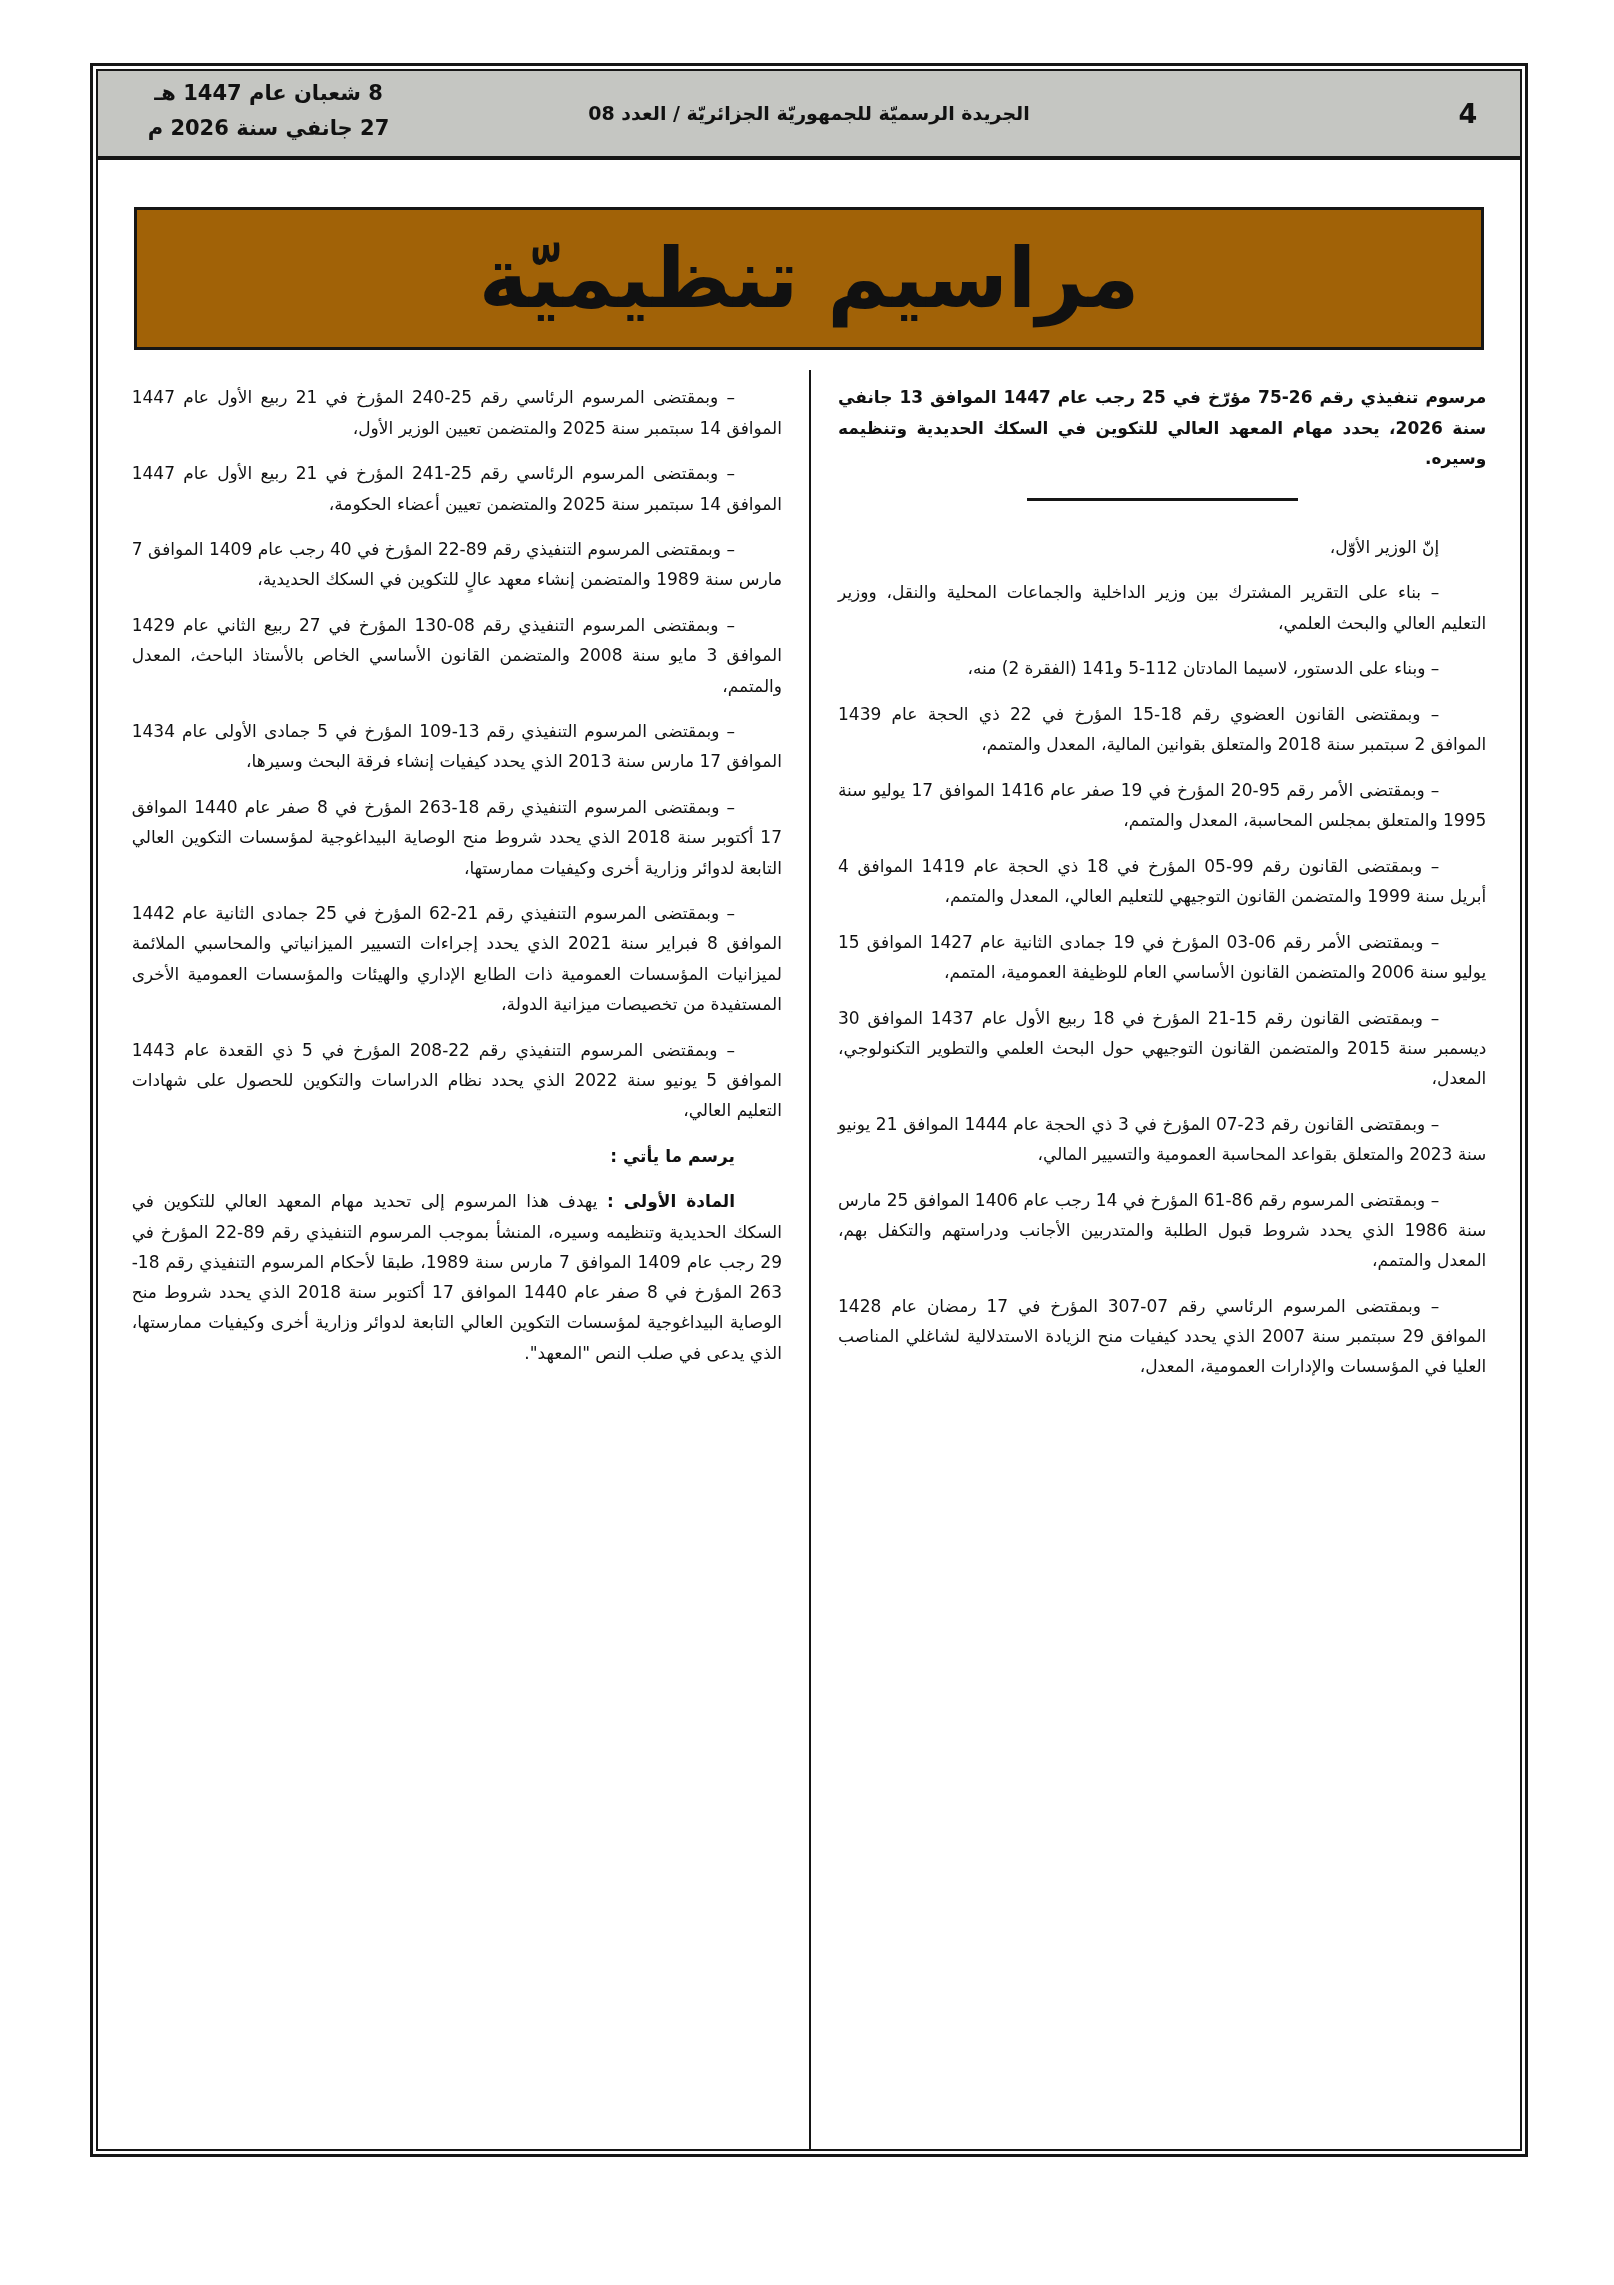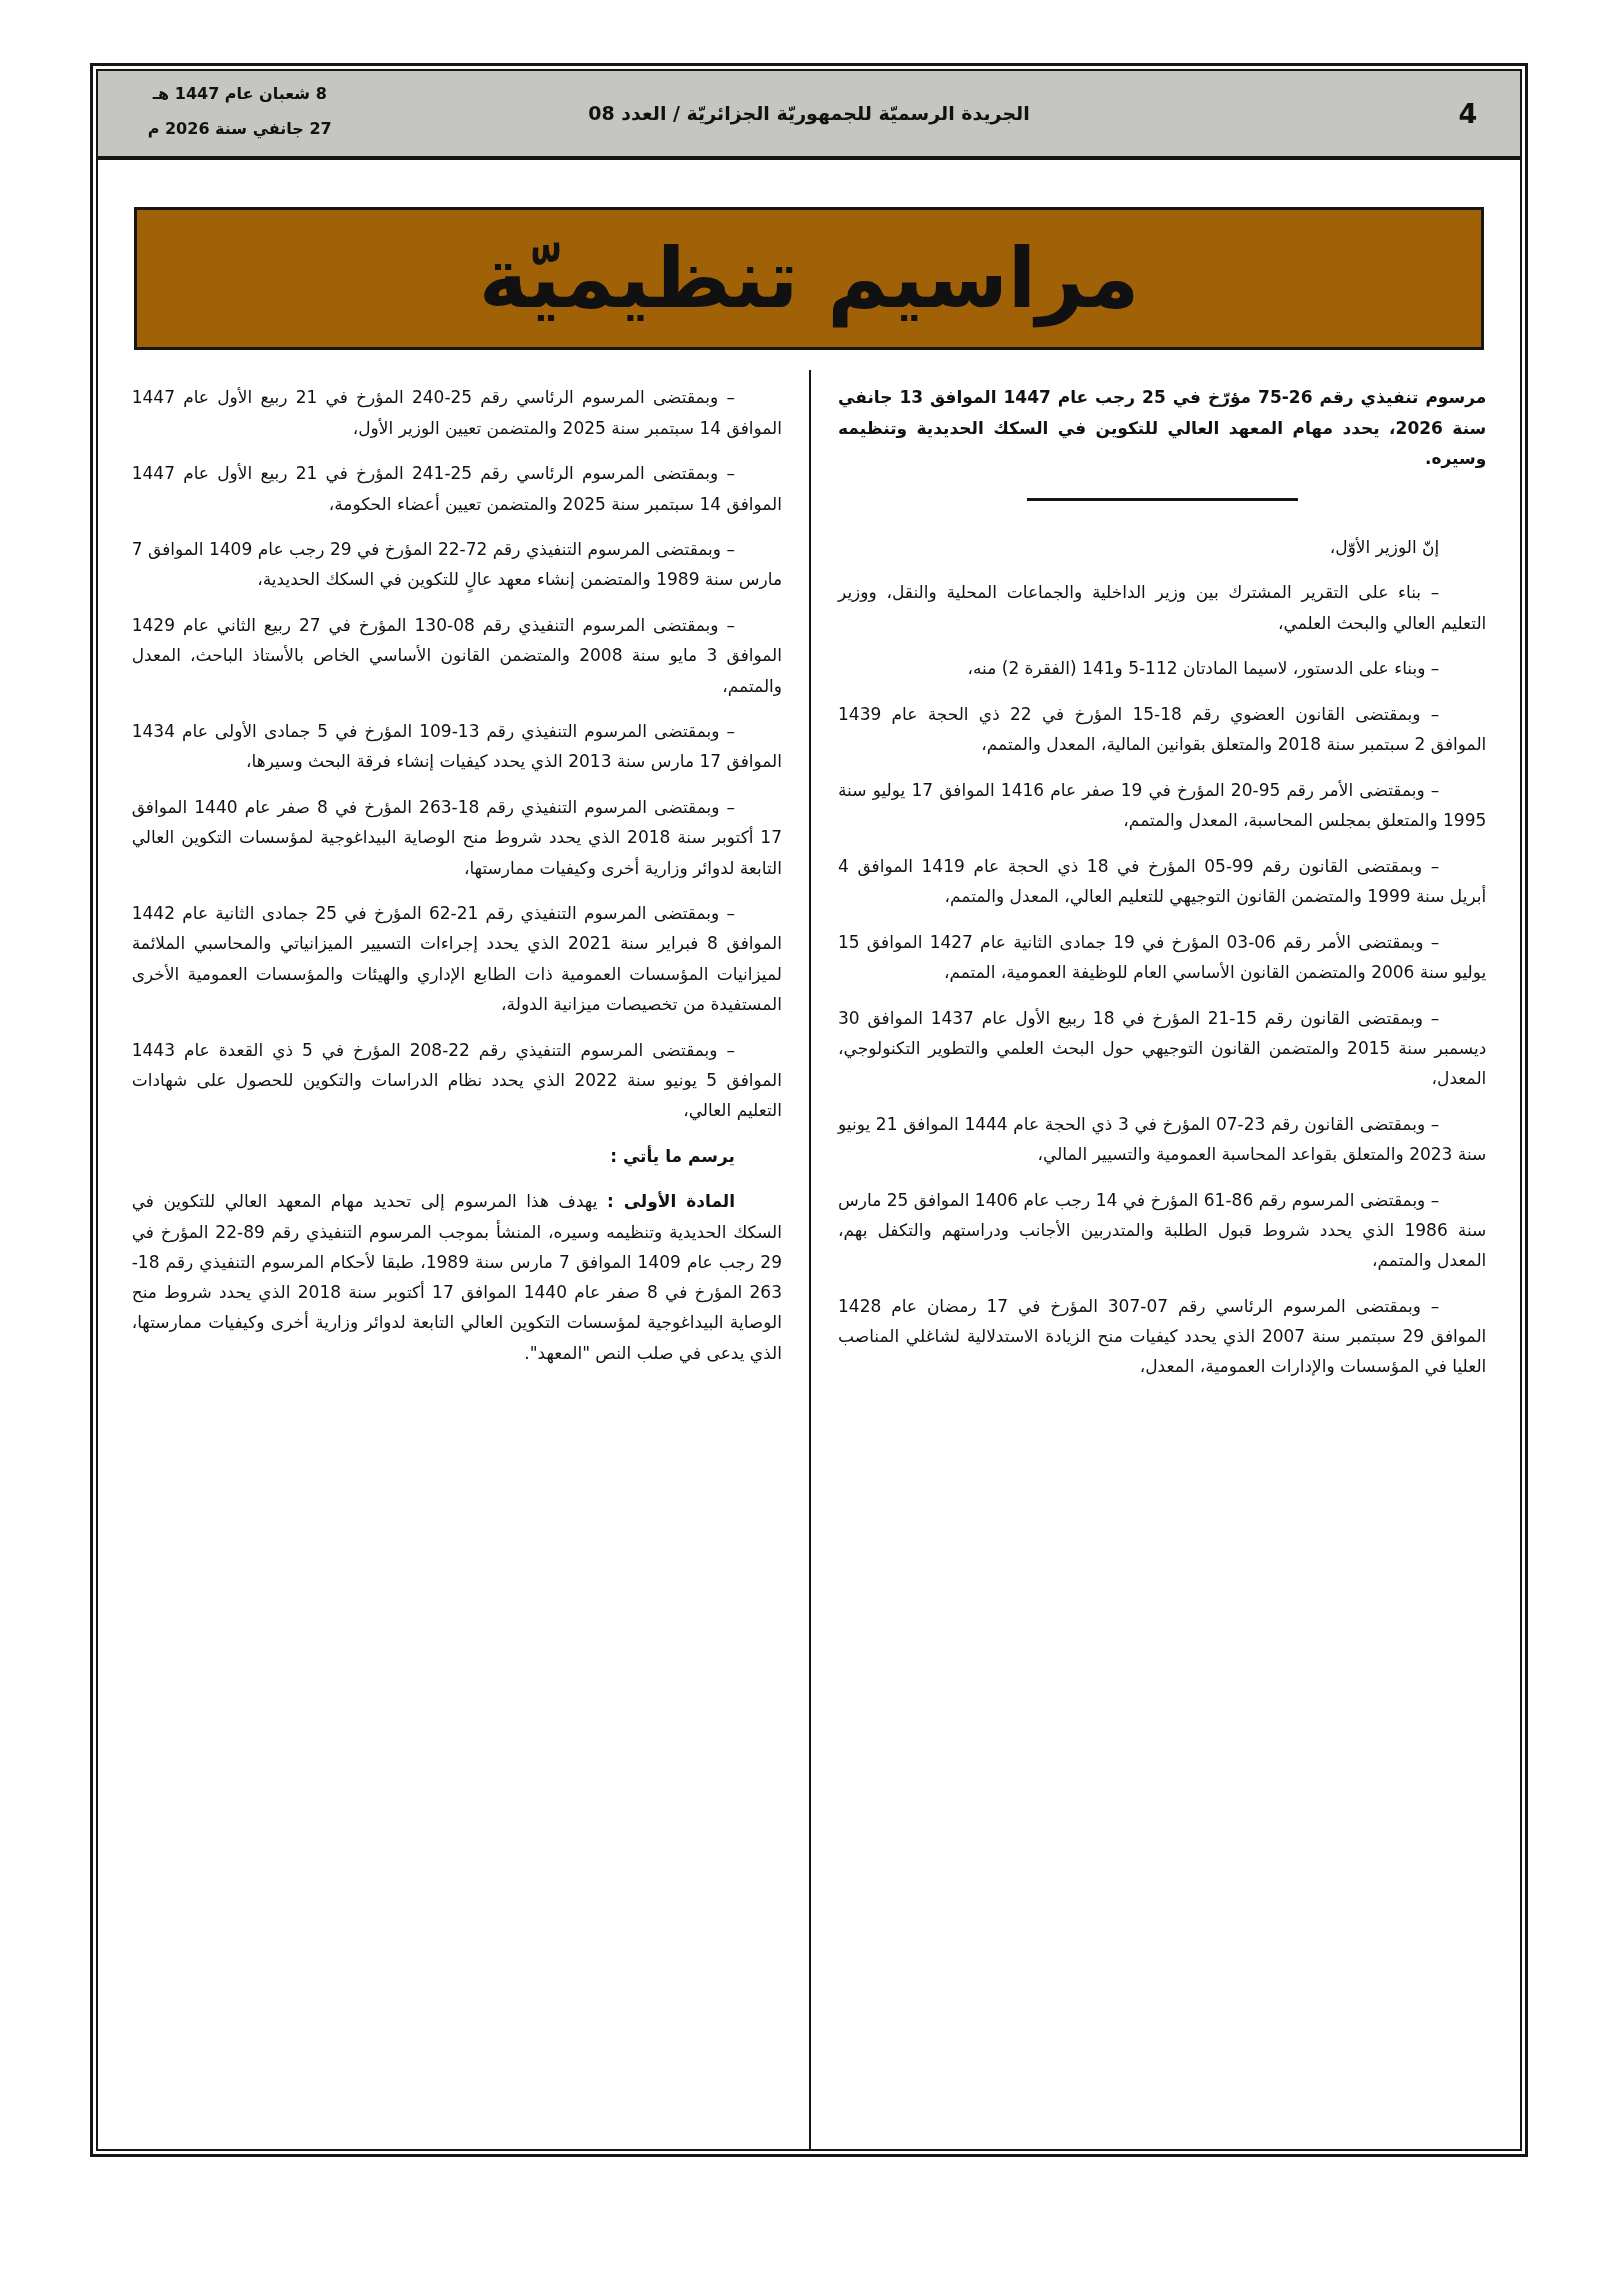--- a/index.html
+++ b/index.html
@@ -15,21 +15,21 @@
   .frame-inner{
     border:2.7px solid #161616;width:100%;height:100%;box-sizing:border-box;
     display:flex;flex-direction:column;overflow:hidden;background:#ffffff;
   }
   .band{
     background:#c5c6c2;border-bottom:4.5px solid #161616;height:85px;flex:0 0 auto;
     display:flex;align-items:center;position:relative;font-weight:bold;
   }
   .date-block{
     position:absolute;left:50px;top:5.4px;text-align:center;
-    font-size:16px;line-height:35px;white-space:nowrap;
+    font-size:21px;line-height:35px;white-space:nowrap;
   }
   .journal-title{margin:0 auto;font-size:19px;white-space:nowrap;}
   .page-number{position:absolute;right:43px;top:50%;transform:translateY(-50%);font-size:27px;}
   .banner{
     margin:47px 36px 0;height:143px;background:#a16207;border:3.6px solid #161616;
     box-sizing:border-box;display:flex;align-items:center;justify-content:center;
     font-size:83px;font-weight:bold;letter-spacing:0.9px;
   }
   .columns{flex:1 1 auto;display:flex;align-items:stretch;padding:20px 9px 0;}
   .col{width:50%;box-sizing:border-box;}
@@ -80,21 +80,21 @@
         <p class="visa">– وبمقتضى الأمر رقم 06-03 المؤرخ في 19 جمادى الثانية عام 1427 الموافق 15 يوليو سنة 2006 والمتضمن القانون الأساسي العام للوظيفة العمومية، المتمم،</p>
         <p class="visa">– وبمقتضى القانون رقم 15-21 المؤرخ في 18 ربيع الأول عام 1437 الموافق 30 ديسمبر سنة 2015 والمتضمن القانون التوجيهي حول البحث العلمي والتطوير التكنولوجي، المعدل،</p>
         <p class="visa">– وبمقتضى القانون رقم 23-07 المؤرخ في 3 ذي الحجة عام 1444 الموافق 21 يونيو سنة 2023 والمتعلق بقواعد المحاسبة العمومية والتسيير المالي،</p>
         <p class="visa">– وبمقتضى المرسوم رقم 86-61 المؤرخ في 14 رجب عام 1406 الموافق 25 مارس سنة 1986 الذي يحدد شروط قبول الطلبة والمتدربين الأجانب ودراستهم والتكفل بهم، المعدل والمتمم،</p>
         <p class="visa">– وبمقتضى المرسوم الرئاسي رقم 07-307 المؤرخ في 17 رمضان عام 1428 الموافق 29 سبتمبر سنة 2007 الذي يحدد كيفيات منح الزيادة الاستدلالية لشاغلي المناصب العليا في المؤسسات والإدارات العمومية، المعدل،</p>
       </section>
 
       <section class="col col-second">
         <p class="visa">– وبمقتضى المرسوم الرئاسي رقم 25-240 المؤرخ في 21 ربيع الأول عام 1447 الموافق 14 سبتمبر سنة 2025 والمتضمن تعيين الوزير الأول،</p>
         <p class="visa">– وبمقتضى المرسوم الرئاسي رقم 25-241 المؤرخ في 21 ربيع الأول عام 1447 الموافق 14 سبتمبر سنة 2025 والمتضمن تعيين أعضاء الحكومة،</p>
-        <p class="visa">– وبمقتضى المرسوم التنفيذي رقم 72-22 المؤرخ في 29 رجب عام 1409 الموافق 7 مارس سنة 1989 والمتضمن إنشاء معهد عالٍ للتكوين في السكك الحديدية،</p>
+        <p class="visa">– وبمقتضى المرسوم التنفيذي رقم 89-22 المؤرخ في 40 رجب عام 1409 الموافق 7 مارس سنة 1989 والمتضمن إنشاء معهد عالٍ للتكوين في السكك الحديدية،</p>
         <p class="visa">– وبمقتضى المرسوم التنفيذي رقم 08-130 المؤرخ في 27 ربيع الثاني عام 1429 الموافق 3 مايو سنة 2008 والمتضمن القانون الأساسي الخاص بالأستاذ الباحث، المعدل والمتمم،</p>
         <p class="visa">– وبمقتضى المرسوم التنفيذي رقم 13-109 المؤرخ في 5 جمادى الأولى عام 1434 الموافق 17 مارس سنة 2013 الذي يحدد كيفيات إنشاء فرقة البحث وسيرها،</p>
         <p class="visa">– وبمقتضى المرسوم التنفيذي رقم 18-263 المؤرخ في 8 صفر عام 1440 الموافق 17 أكتوبر سنة 2018 الذي يحدد شروط منح الوصاية البيداغوجية لمؤسسات التكوين العالي التابعة لدوائر وزارية أخرى وكيفيات ممارستها،</p>
         <p class="visa">– وبمقتضى المرسوم التنفيذي رقم 21-62 المؤرخ في 25 جمادى الثانية عام 1442 الموافق 8 فبراير سنة 2021 الذي يحدد إجراءات التسيير الميزانياتي والمحاسبي الملائمة لميزانيات المؤسسات العمومية ذات الطابع الإداري والهيئات والمؤسسات العمومية الأخرى المستفيدة من تخصيصات ميزانية الدولة،</p>
         <p class="visa">– وبمقتضى المرسوم التنفيذي رقم 22-208 المؤرخ في 5 ذي القعدة عام 1443 الموافق 5 يونيو سنة 2022 الذي يحدد نظام الدراسات والتكوين للحصول على شهادات التعليم العالي،</p>
         <p class="visa enacts">يرسم ما يأتي :</p>
         <p class="visa article">
           <strong>المادة الأولى :</strong>
           <span>يهدف هذا المرسوم إلى تحديد مهام المعهد العالي للتكوين في السكك الحديدية وتنظيمه وسيره، المنشأ بموجب المرسوم التنفيذي رقم 89-22 المؤرخ في 29 رجب عام 1409 الموافق 7 مارس سنة 1989، طبقا لأحكام المرسوم التنفيذي رقم 18-263 المؤرخ في 8 صفر عام 1440 الموافق 17 أكتوبر سنة 2018 الذي يحدد شروط منح الوصاية البيداغوجية لمؤسسات التكوين العالي التابعة لدوائر وزارية أخرى وكيفيات ممارستها، الذي يدعى في صلب النص "المعهد".</span>
         </p>

